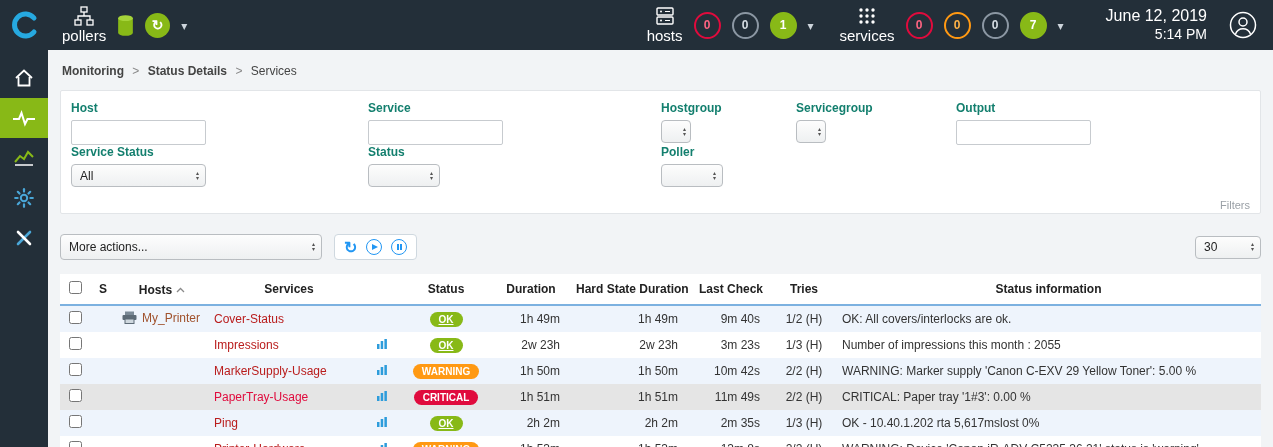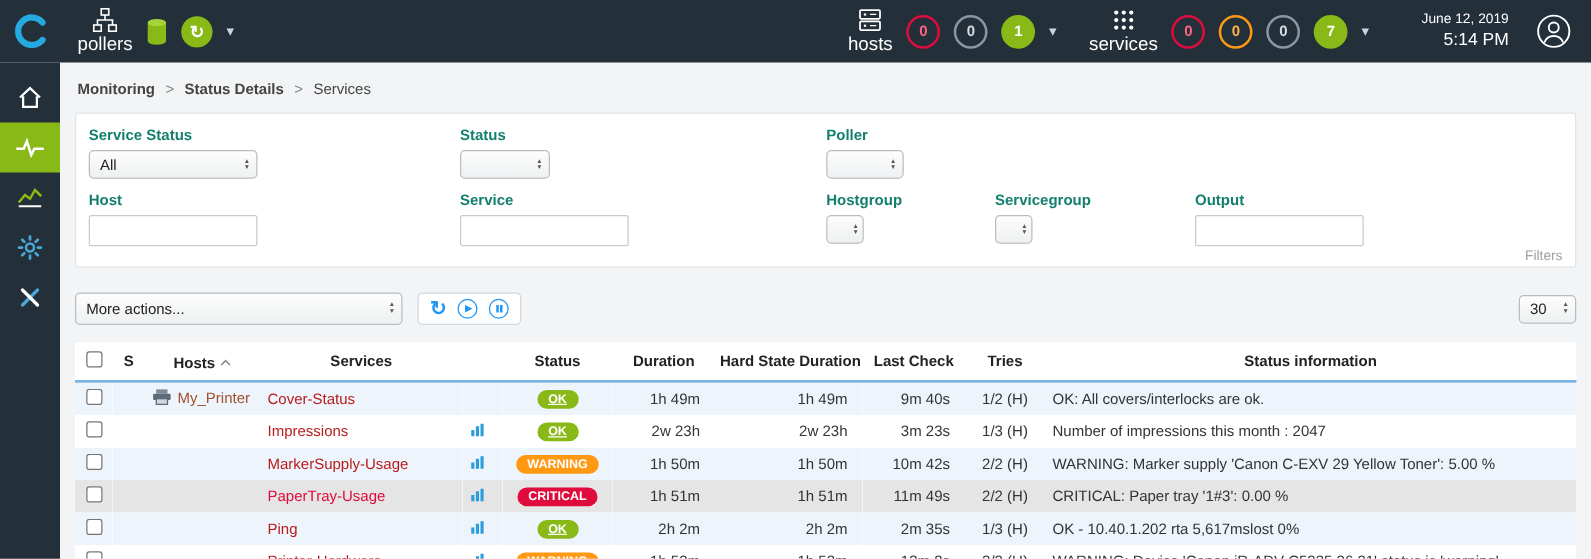--- a/index.html
+++ b/index.html
@@ -16,21 +16,21 @@
   .tb-stack .tb-label { color:#fff; font-size:15px; }
   .counter { width:27px; height:27px; border-radius:50%; border:2px solid; display:flex; align-items:center; justify-content:center; font-size:12px; font-weight:bold; }
   .counter.red { border-color:#e00b3d; color:#ff6482; }
   .counter.orange { border-color:#ff9913; color:#ffb347; }
   .counter.gray { border-color:#8b97a3; color:#d6dde3; }
   .counter.green { background:#88b917; border-color:#88b917; color:#fff; }
   .chev::after { content:"▾"; color:#cdd5dc; font-size:12px; }
   .sync-circle { width:25px; height:25px; border-radius:50%; background:#88b917; color:#fff; display:flex; align-items:center; justify-content:center; font-size:14px; font-weight:bold; }
   .sync-circle::after { content:"↻"; }
   .clock { margin-left:42px; text-align:right; color:#fff; line-height:1.25; }
-  .clock .date { font-size:11px; }
+  .clock .date { font-size:16px; }
   .clock .time { font-size:14px; }
   .user-btn { margin-left:22px; cursor:pointer; display:flex; }
 
   
   .sidebar { position:absolute; left:0; top:50px; bottom:0; width:48px; background:#232f39; display:flex; flex-direction:column; align-items:center; padding-top:8px; }
   .side-item { width:48px; height:40px; display:flex; align-items:center; justify-content:center; cursor:pointer; }
   .side-item.active { background:#88b917; }
 
   
   .content { margin-left:48px; padding:0 12px; }
@@ -57,21 +57,21 @@
   .sel-actions { width:262px; height:26px; }
   .icon-group { display:flex; align-items:center; gap:9px; margin-left:12px; height:26px; padding:0 9px; border:1px solid #cfd8df; border-radius:4px; background:#fff; }
   .ic-btn { cursor:pointer; display:flex; align-items:center; justify-content:center; }
   .ic-refresh::after { content:"↻"; color:#2196f3; font-size:16px; font-weight:bold; }
   .ic-circ { width:16px; height:16px; border:1.5px solid #2196f3; border-radius:50%; }
   .ic-play { position:relative; }
   .ic-play::after { content:""; position:absolute; left:5px; top:3.5px; border-left:6px solid #2196f3; border-top:3.5px solid transparent; border-bottom:3.5px solid transparent; }
   .ic-pause { position:relative; }
   .ic-pause::before, .ic-pause::after { content:""; position:absolute; top:4px; width:2px; height:6px; background:#2196f3; }
   .ic-pause::before { left:4.5px; } .ic-pause::after { left:8px; }
-  .sel-pagesize { width:46px; margin-left:auto;text-align:center; }
+  .sel-pagesize { width:66px; margin-left:auto;text-align:center; }
 
   
   .grid-wrap { margin-top:14px; }
   table { width:100%; border-collapse:collapse; background:#fff; font-size:12px; color:#333; table-layout:fixed; }
   thead th { font-weight:bold; color:#222; padding:7px 4px; border-bottom:2px solid #7cb1e0; text-align:center; cursor:pointer; white-space:nowrap; }
   tbody td { padding:5px 6px; height:26px; white-space:nowrap; overflow:hidden; }
   tr.r-alt { background:#eef4fc; }
   tr.r-critical { background:#e5e5e5; }
   .c-check, .c-s { text-align:center; }
   .c-dur, .c-hsd, .c-lc { text-align:right; padding-right:12px; }
@@ -218,64 +218,64 @@
 
   <nav class="breadcrumb">
     <span class="crumb-link">Monitoring</span>
     <span class="sep">&gt;</span>
     <span class="crumb-link">Status Details</span>
     <span class="sep">&gt;</span>
     <span>Services</span>
   </nav>
 
   <section class="filter-card">
+    <div class="f-row" style="margin-bottom:0;">
+      <div class="f-field w1">
+        <span class="f-label">Host</span>
+        <input class="text-input" type="text" value="" style="">
+      </div>
+      <div class="f-field w2">
+        <span class="f-label">Service</span>
+        <input class="text-input" type="text" value="" style="">
+      </div>
+      <div class="f-field w3">
+        <span class="f-label">Hostgroup</span>
+        <div class="fake-select sel-mini">
+          <span></span>
+        </div>
+      </div>
+      <div class="f-field w4">
+        <span class="f-label">Servicegroup</span>
+        <div class="fake-select sel-mini">
+          <span></span>
+        </div>
+      </div>
+      <div class="f-field">
+        <span class="f-label">Output</span>
+        <input class="text-input" type="text" value="" style="">
+      </div>
+    </div>
     <div class="f-row">
       <div class="f-field w1">
         <span class="f-label">Service Status</span>
         <div class="fake-select sel-wide">
           <span>All</span>
         </div>
       </div>
       <div class="f-field w2">
         <span class="f-label">Status</span>
         <div class="fake-select sel-status">
           <span></span>
         </div>
       </div>
       <div class="f-field">
         <span class="f-label">Poller</span>
         <div class="fake-select sel-poller">
           <span></span>
         </div>
-      </div>
-    </div>
-    <div class="f-row" style="margin-bottom:0;">
-      <div class="f-field w1">
-        <span class="f-label">Host</span>
-        <input class="text-input" type="text" value="" style="">
-      </div>
-      <div class="f-field w2">
-        <span class="f-label">Service</span>
-        <input class="text-input" type="text" value="" style="">
-      </div>
-      <div class="f-field w3">
-        <span class="f-label">Hostgroup</span>
-        <div class="fake-select sel-mini">
-          <span></span>
-        </div>
-      </div>
-      <div class="f-field w4">
-        <span class="f-label">Servicegroup</span>
-        <div class="fake-select sel-mini">
-          <span></span>
-        </div>
-      </div>
-      <div class="f-field">
-        <span class="f-label">Output</span>
-        <input class="text-input" type="text" value="" style="">
       </div>
     </div>
     <span class="filters-tag">Filters</span>
   </section>
 
   <div class="toolbar">
     <div class="fake-select sel-actions">
       <span>More actions...</span>
     </div>
     <div class="icon-group">
@@ -350,21 +350,21 @@
           <td class="c-graph"><span><svg width="12" height="12" viewBox="0 0 12 12">
                   <rect x="1" y="6" width="2.5" height="5" fill="#2d9cdb"></rect>
                   <rect x="4.7" y="3" width="2.5" height="8" fill="#2d9cdb"></rect>
                   <rect x="8.4" y="1" width="2.5" height="10" fill="#2d9cdb"></rect>
                 </svg></span></td>
           <td class="c-status"><span class="pill ok">OK</span></td>
           <td class="c-dur">2w 23h</td>
           <td class="c-hsd">2w 23h</td>
           <td class="c-lc">3m 23s</td>
           <td class="c-tries">1/3 (H)</td>
-          <td class="c-info">Number of impressions this month : 2047</td>
+          <td class="c-info">Number of impressions this month : 2055</td>
         </tr>
         <tr class="r-alt">
           <td class="c-check"><input type="checkbox" style=""></td>
           <td class="c-s"></td>
           <td class="c-host"></td>
           <td class="c-svc"><span class="svc-link">MarkerSupply-Usage</span></td>
           <td class="c-graph"><span><svg width="12" height="12" viewBox="0 0 12 12">
                   <rect x="1" y="6" width="2.5" height="5" fill="#2d9cdb"></rect>
                   <rect x="4.7" y="3" width="2.5" height="8" fill="#2d9cdb"></rect>
                   <rect x="8.4" y="1" width="2.5" height="10" fill="#2d9cdb"></rect>

